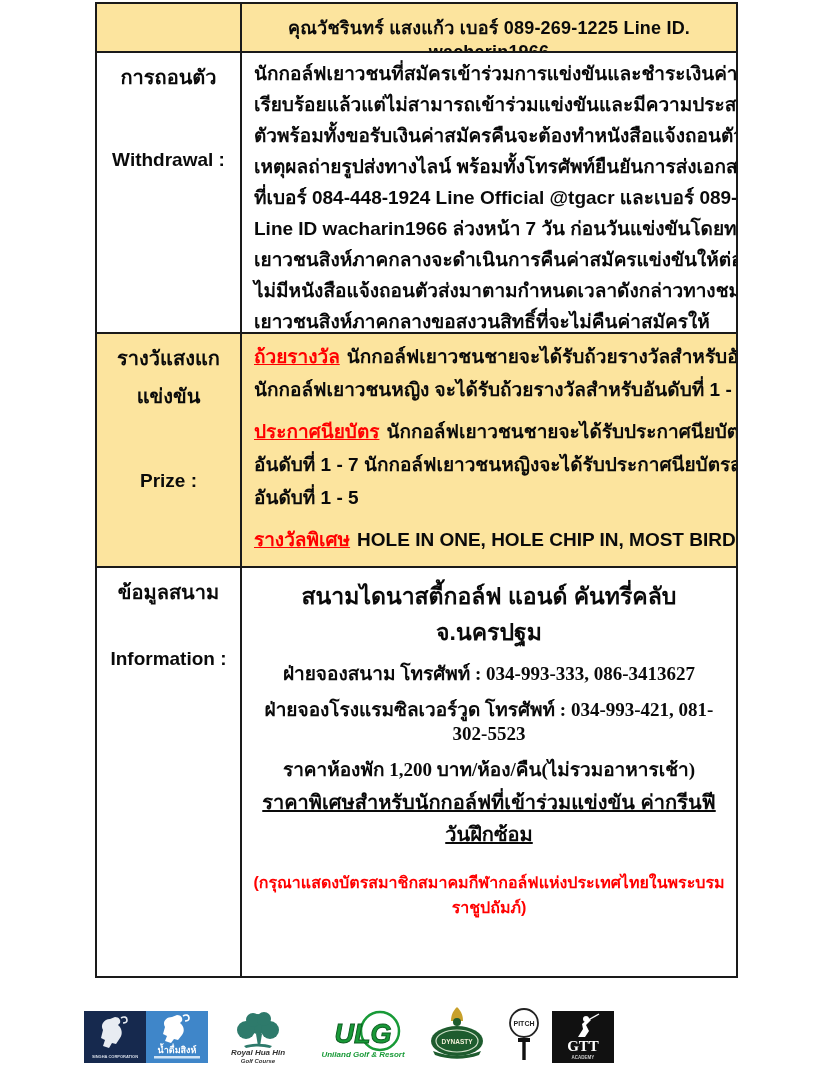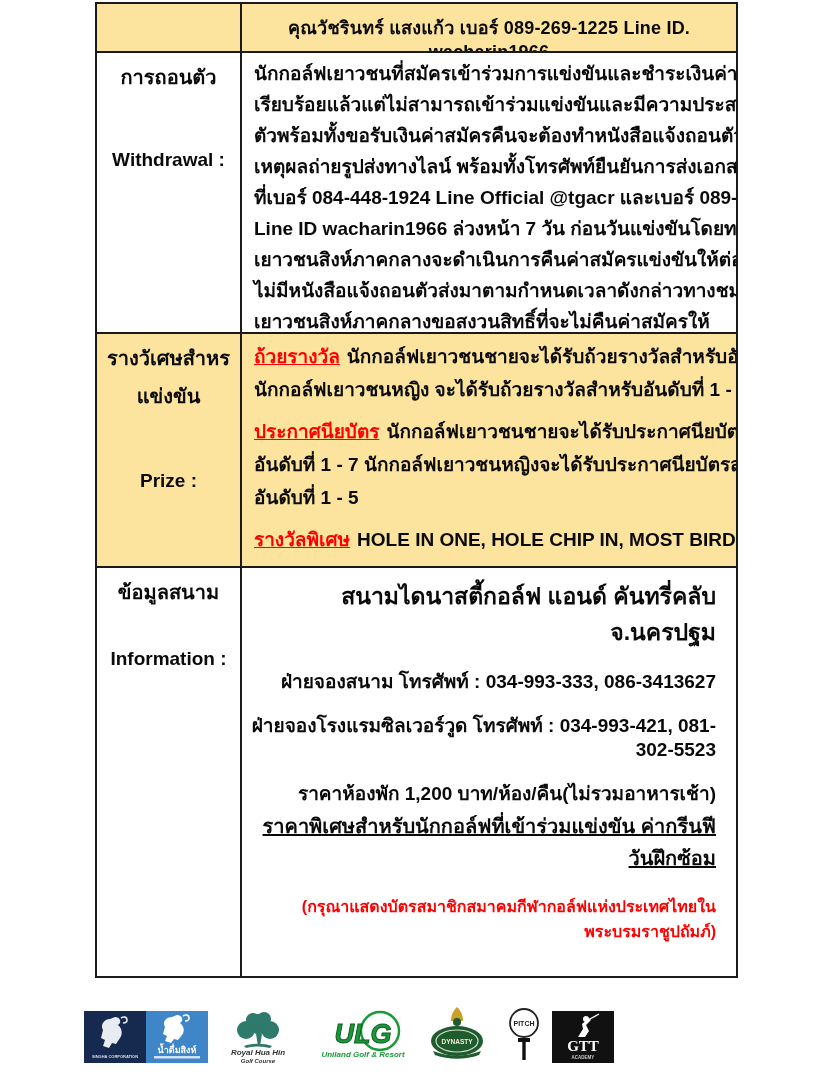--- a/index.html
+++ b/index.html
@@ -35,23 +35,23 @@
   .wd-en{margin-top:56px;}
   .prize-th2{margin-top:6px;font-size:20px;}
   .prize-en{margin-top:58px;}
   .info-en{margin-top:40px;}
   .body-cell{padding:5px 10px 0 12px;font-size:19px;}
   .tline{line-height:31px;white-space:nowrap;}
   .prize-cell{padding:6px 10px 0 12px;font-size:19px;}
   .pline{line-height:33px;white-space:nowrap;}
   .pgap{margin-top:9px;}
   .lead{color:var(--red);text-decoration:underline;margin-right:7px;}
-  .info-cell{padding:6px 20px 0 8px;text-align:right;font-size:19px;}
+  .info-cell{padding:6px 8px 0 8px;text-align:center;font-size:19px;}
   .venue-title{font-size:23px;padding-top:4px;}
-  .info-line{margin-top:20px;line-height:24px;}
+  .info-line{margin-top:12px;line-height:24px;font-family:Liberation Serif, serif;}
   .special-heading{margin-top:4px;font-size:20px;text-decoration:underline;}
   .member-note{margin-top:20px;font-size:16px;color:var(--red);}
   .logo-strip{
     position:absolute;left:84px;top:1004px;width:686px;height:66px;
     display:flex;align-items:center;justify-content:flex-start;
   }
   .logo{display:flex;align-items:center;justify-content:center;}
 </style>
 </head>
 <body>
@@ -78,21 +78,21 @@
         <div class="tline">ที่เบอร์ 084-448-1924  Line Official @tgacr  และเบอร์ 089-269-1225</div>
         <div class="tline">Line ID wacharin1966 ล่วงหน้า 7 วัน ก่อนวันแข่งขันโดยทางชมรมกอล์ฟ</div>
         <div class="tline">เยาวชนสิงห์ภาคกลางจะดำเนินการคืนค่าสมัครแข่งขันให้ต่อไปแต่หาก</div>
         <div class="tline">ไม่มีหนังสือแจ้งถอนตัวส่งมาตามกำหนดเวลาดังกล่าวทางชมรมกอล์ฟ</div>
         <div class="tline">เยาวชนสิงห์ภาคกลางขอสงวนสิทธิ์ที่จะไม่คืนค่าสมัครให้</div>
       </div>
     </div>
 
     <div class="row r3">
       <div class="cell left yellow">
-        <div class="label-th">รางวัเศษสำหร</div>
+        <div class="label-th">รางวัแสงแก</div>
         <div class="prize-th2">แข่งขัน</div>
         <div class="label-en prize-en">Prize :</div>
       </div>
       <div class="cell yellow prize-cell">
         <div class="pline">
           <span class="lead">ถ้วยรางวัล</span><span>นักกอล์ฟเยาวชนชายจะได้รับถ้วยรางวัลสำหรับอันดับที่ 1 - 3</span>
         </div>
         <div class="pline">นักกอล์ฟเยาวชนหญิง จะได้รับถ้วยรางวัลสำหรับอันดับที่ 1 - 3</div>
         <div class="pline pgap">
           <span class="lead">ประกาศนียบัตร</span><span>นักกอล์ฟเยาวชนชายจะได้รับประกาศนียบัตรสำหรับ</span>

